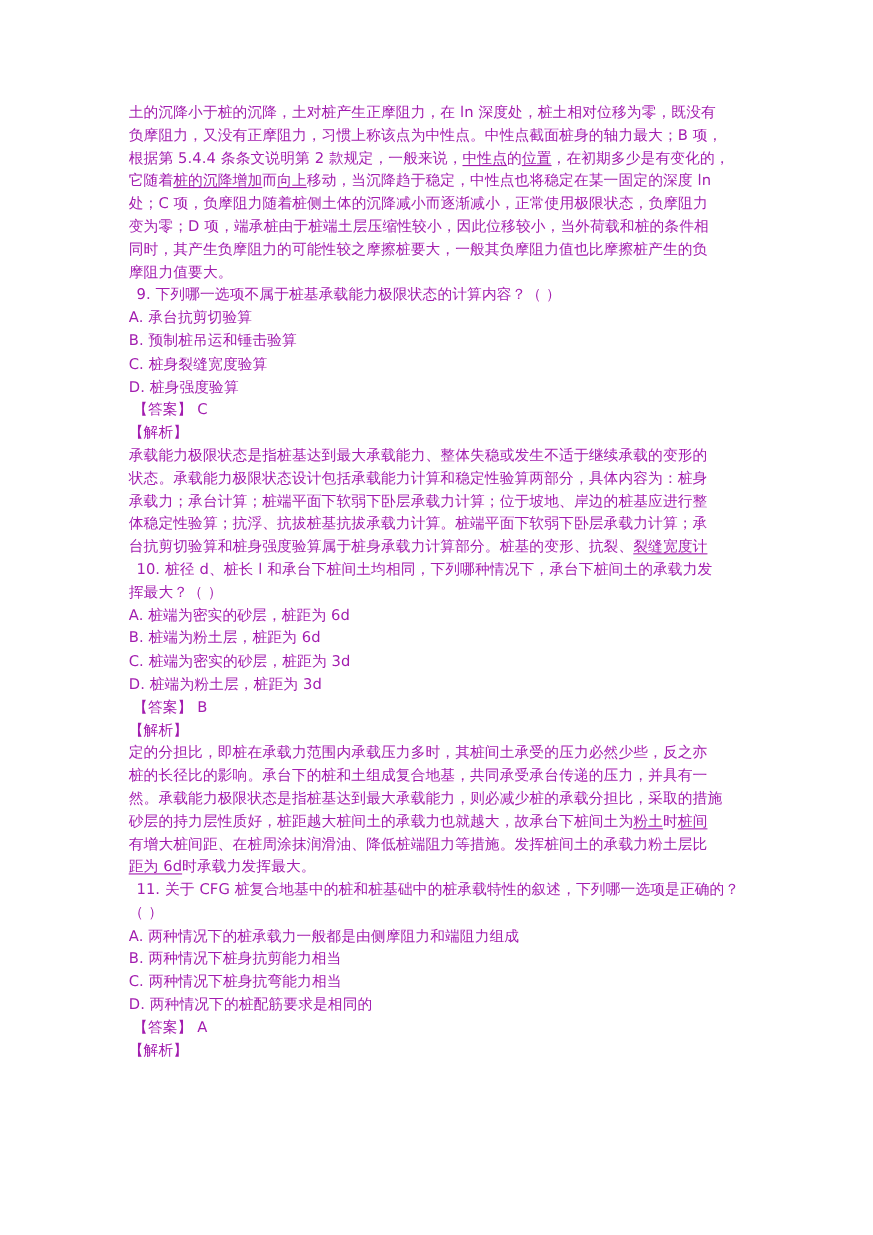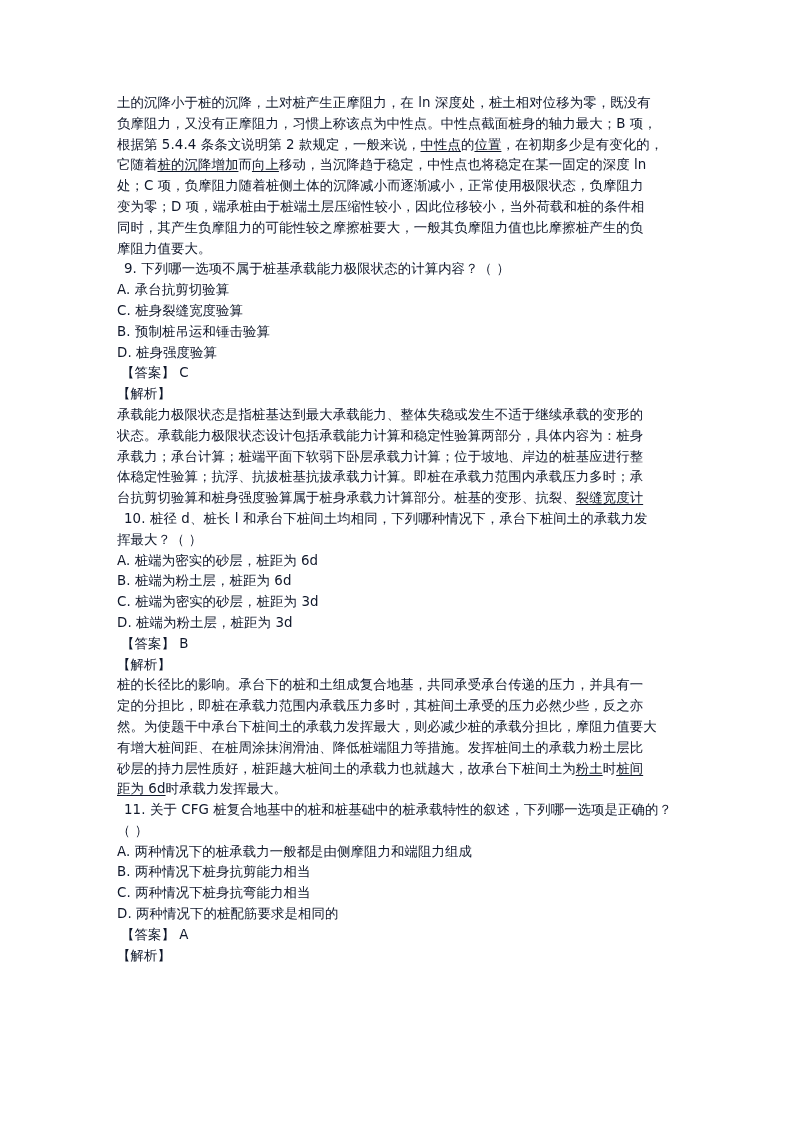--- a/index.html
+++ b/index.html
@@ -5,21 +5,21 @@
   html, body { margin: 0; padding: 0; background: #ffffff; }
   body { width: 794px; height: 1123px; position: relative; overflow: hidden; }
   .page {
     position: absolute;
     left: 117px;
     top: 93px;
     width: 562px;
     font-family: "DejaVu Sans", sans-serif;
     font-size: 13.4px;
     line-height: 20.8px;
-    color: #0f172a;
+    color: #a21caf;
     letter-spacing: 0.1px;
   }
   .line { white-space: nowrap; height: 20.8px; }
   .u { text-decoration: underline; text-underline-offset: 2px; }
   .q { padding-left: 7px; }
   .ans { padding-left: 4px; }
   .ana { padding-left: 0px; }
 </style>
 </head>
 <body>
@@ -29,45 +29,45 @@
     <div class="line"><span>负摩阻力，又没有正摩阻力，习惯上称该点为中性点。中性点截面桩身的轴力最大；B 项，</span></div>
     <div class="line"><span>根据第 5.4.4 条条文说明第 2 款规定，一般来说，</span><span class="u">中性点</span><span>的</span><span class="u">位置</span><span>，在初期多少是有变化的，</span></div>
     <div class="line"><span>它随着</span><span class="u">桩的沉降增加</span><span>而</span><span class="u">向上</span><span>移动，当沉降趋于稳定，中性点也将稳定在某一固定的深度 ln</span></div>
     <div class="line"><span>处；C 项，负摩阻力随着桩侧土体的沉降减小而逐渐减小，正常使用极限状态，负摩阻力</span></div>
     <div class="line"><span>变为零；D 项，端承桩由于桩端土层压缩性较小，因此位移较小，当外荷载和桩的条件相</span></div>
     <div class="line"><span>同时，其产生负摩阻力的可能性较之摩擦桩要大，一般其负摩阻力值也比摩擦桩产生的负</span></div>
     <div class="line"><span>摩阻力值要大。</span></div>
     <div>
       <div class="line q">9. 下列哪一选项不属于桩基承载能力极限状态的计算内容？（ ）</div>
       <div class="line">A. 承台抗剪切验算</div>
+      <div class="line">B. 预制桩吊运和锤击验算</div>
       <div class="line">C. 桩身裂缝宽度验算</div>
-      <div class="line">B. 预制桩吊运和锤击验算</div>
       <div class="line">D. 桩身强度验算</div>
       <div class="line ans">【答案】 C</div>
       <div class="line ana">【解析】</div>
       <div class="line"><span>承载能力极限状态是指桩基达到最大承载能力、整体失稳或发生不适于继续承载的变形的</span></div>
       <div class="line"><span>状态。承载能力极限状态设计包括承载能力计算和稳定性验算两部分，具体内容为：桩身</span></div>
       <div class="line"><span>承载力；承台计算；桩端平面下软弱下卧层承载力计算；位于坡地、岸边的桩基应进行整</span></div>
-      <div class="line"><span>体稳定性验算；抗浮、抗拔桩基抗拔承载力计算。即桩在承载力范围内承载压力多时；承</span></div>
+      <div class="line"><span>体稳定性验算；抗浮、抗拔桩基抗拔承载力计算。桩端平面下软弱下卧层承载力计算；承</span></div>
       <div class="line"><span>台抗剪切验算和桩身强度验算属于桩身承载力计算部分。桩基的变形、抗裂、</span><span class="u">裂缝宽度计</span></div>
     </div>
     <div>
       <div class="line q">10.  桩径 d、桩长 l 和承台下桩间土均相同，下列哪种情况下，承台下桩间土的承载力发</div>
       <div class="line">挥最大？（ ）</div>
       <div class="line">A. 桩端为密实的砂层，桩距为 6d</div>
       <div class="line">B. 桩端为粉土层，桩距为 6d</div>
       <div class="line">C. 桩端为密实的砂层，桩距为 3d</div>
       <div class="line">D. 桩端为粉土层，桩距为 3d</div>
       <div class="line ans">【答案】 B</div>
       <div class="line ana">【解析】</div>
+      <div class="line"><span>定的分担比，即桩在承载力范围内承载压力多时，其桩间土承受的压力必然少些，反之亦</span></div>
       <div class="line"><span>桩的长径比的影响。承台下的桩和土组成复合地基，共同承受承台传递的压力，并具有一</span></div>
-      <div class="line"><span>定的分担比，即桩在承载力范围内承载压力多时，其桩间土承受的压力必然少些，反之亦</span></div>
-      <div class="line"><span>然。为使题干中承台下桩间土的承载力发挥最大，则必减少桩的承载分担比，摩阻力值要大</span></div>
+      <div class="line"><span>然。承载能力极限状态是指桩基达到最大承载能力，则必减少桩的承载分担比，采取的措施</span></div>
+      <div class="line"><span>砂层的持力层性质好，桩距越大桩间土的承载力也就越大，故承台下桩间土为</span><span class="u">粉土</span><span>时</span><span class="u">桩间</span></div>
       <div class="line"><span>有增大桩间距、在桩周涂抹润滑油、降低桩端阻力等措施。发挥桩间土的承载力粉土层比</span></div>
-      <div class="line"><span>砂层的持力层性质好，桩距越大桩间土的承载力也就越大，故承台下桩间土为</span><span class="u">粉土</span><span>时</span><span class="u">桩间</span></div>
       <div class="line"><span class="u">距为 6d</span><span>时承载力发挥最大。</span></div>
     </div>
     <div>
       <div class="line q">11. 关于 CFG 桩复合地基中的桩和桩基础中的桩承载特性的叙述，下列哪一选项是正确的？</div>
       <div class="line">（ ）</div>
       <div class="line">A. 两种情况下的桩承载力一般都是由侧摩阻力和端阻力组成</div>
       <div class="line">B. 两种情况下桩身抗剪能力相当</div>
       <div class="line">C. 两种情况下桩身抗弯能力相当</div>
       <div class="line">D. 两种情况下的桩配筋要求是相同的</div>
       <div class="line ans">【答案】 A</div>

